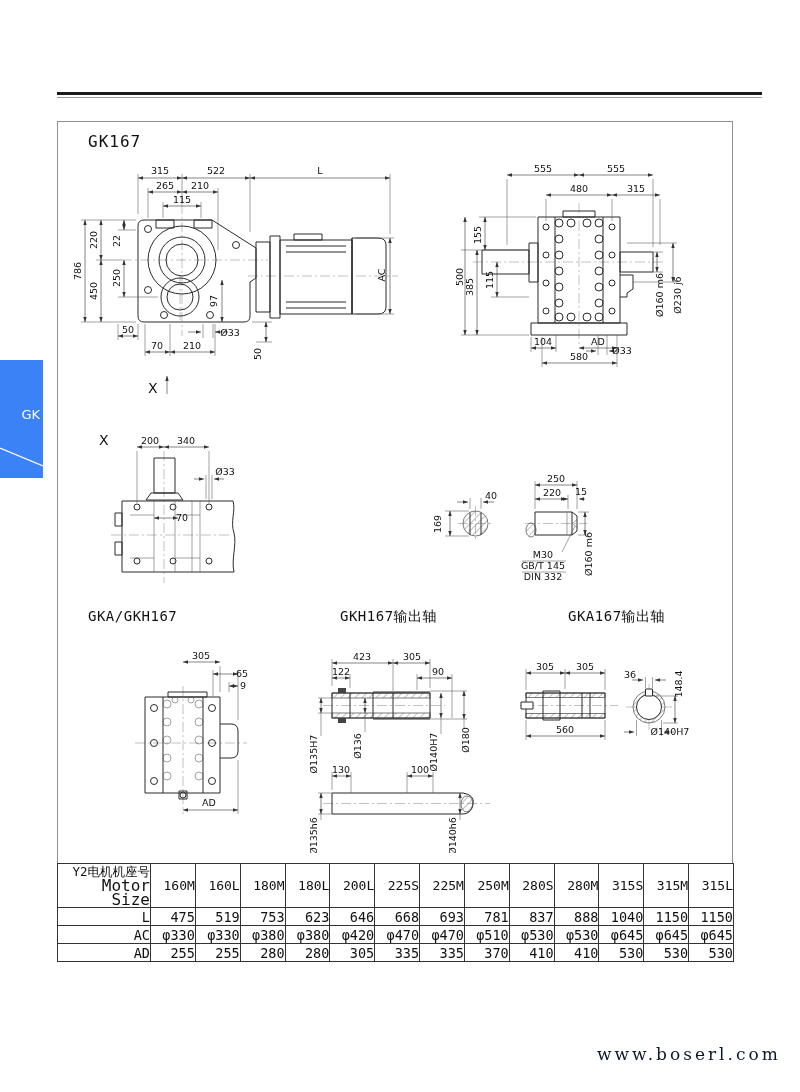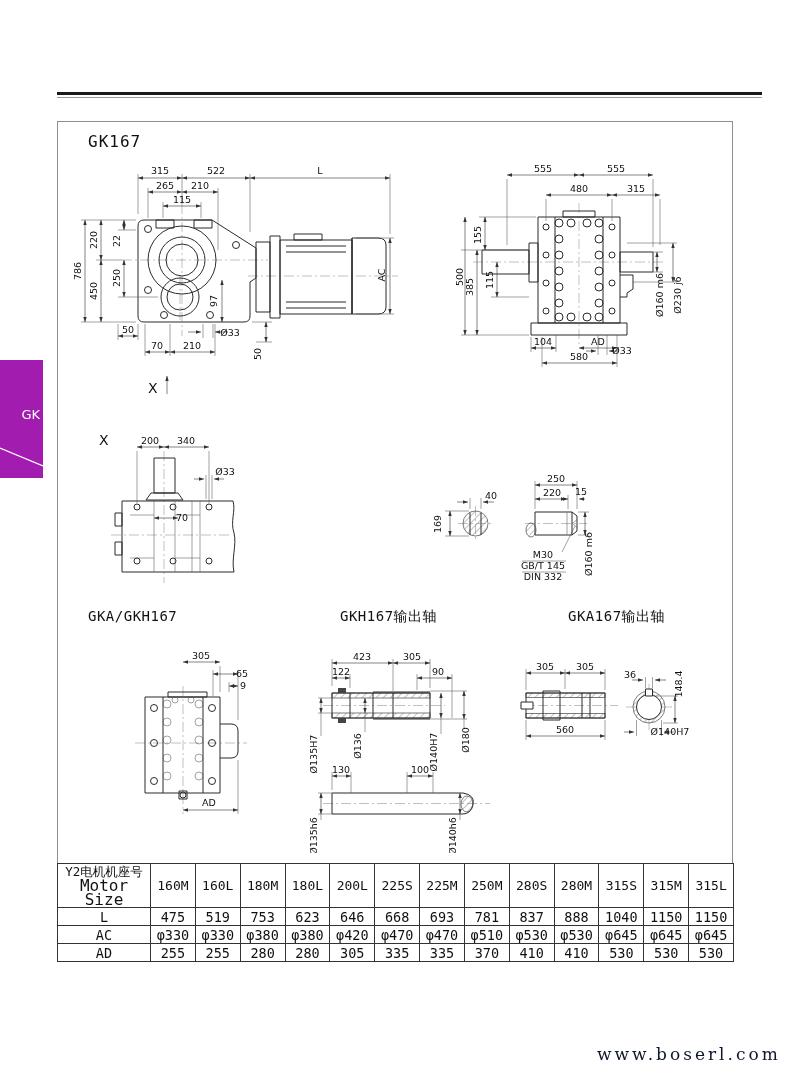--- a/index.html
+++ b/index.html
@@ -4,35 +4,35 @@
 <style>
   *{margin:0;padding:0;box-sizing:border-box}
   html,body{background:#fff}
   body{width:800px;height:1092px;position:relative;font-family:"DejaVu Sans",sans-serif;color:#111;overflow:hidden}
   .abs{position:absolute}
   .top-rule{left:57px;top:92px;width:705px;height:3px;background:#1a1a1a}
   .top-rule2{left:57px;top:97px;width:705px;height:1px;background:#9a9a9a}
   .frame{left:57px;top:121px;width:676px;height:830px;border:1px solid #8f8f8f}
   .page-title{left:88px;top:132px;font:16px "DejaVu Sans Mono",monospace;letter-spacing:1px}
   .sec-label{top:608px;font:14px "DejaVu Sans Mono",monospace;letter-spacing:.5px;white-space:nowrap}
-  .gk-tab{left:0;top:360px;width:43px;height:118px;background:#a21caf;overflow:hidden}
+  .gk-tab{left:0;top:360px;width:43px;height:118px;background:#3b82f6;overflow:hidden}
   .gk-tab span{position:absolute;right:3px;top:47px;color:#fff;font:13px "DejaVu Sans",sans-serif}
   .footer{left:597px;top:1044px;font:17px "DejaVu Serif",serif;letter-spacing:3px;color:#0f172a;white-space:nowrap}
   .drw{position:absolute}
   g.o{stroke:#2b2b2b;stroke-width:1;fill:none;stroke-linejoin:round}
   g.t, .t{stroke:#555;stroke-width:.55;fill:none}
   g.cl{stroke:#808080;stroke-width:.5;fill:none;stroke-dasharray:10 3 2 3}
   .dim{stroke:#333;stroke-width:.6;fill:none;marker-start:url(#ar);marker-end:url(#ar)}
   .a1{stroke:#333;stroke-width:.6;fill:none;marker-end:url(#ar)}
   text.d{font:9.5px "DejaVu Sans",sans-serif;fill:#111;text-anchor:middle;stroke:none}
   text.big{font:14px "DejaVu Sans",sans-serif;fill:#111;stroke:none}
   .hatf{fill:url(#hat);stroke:#444;stroke-width:.7}
   .blk{fill:#444;stroke:none}
   table.dim-table{position:absolute;left:57px;top:863px;width:677px;border-collapse:collapse;table-layout:fixed;font-family:"DejaVu Sans Mono",monospace;background:#fff}
-  .dim-table th,.dim-table td{border:1px solid #333;text-align:center;vertical-align:middle;font-weight:normal;padding:0;overflow:hidden}
+  .dim-table th,.dim-table td{border:1px solid #333;text-align:right;vertical-align:middle;font-weight:normal;padding:0;overflow:hidden}
   .dim-table thead th{height:33px;font-size:13px}
   .dim-table tbody th,.dim-table tbody td{height:18px;font-size:13.5px}
   .hdr-cn{font-size:12.5px;line-height:15px}
   .hdr-en{font-size:16px;line-height:14px}
 </style>
 </head>
 <body>
 
 <svg width="0" height="0" style="position:absolute">
   <defs>

